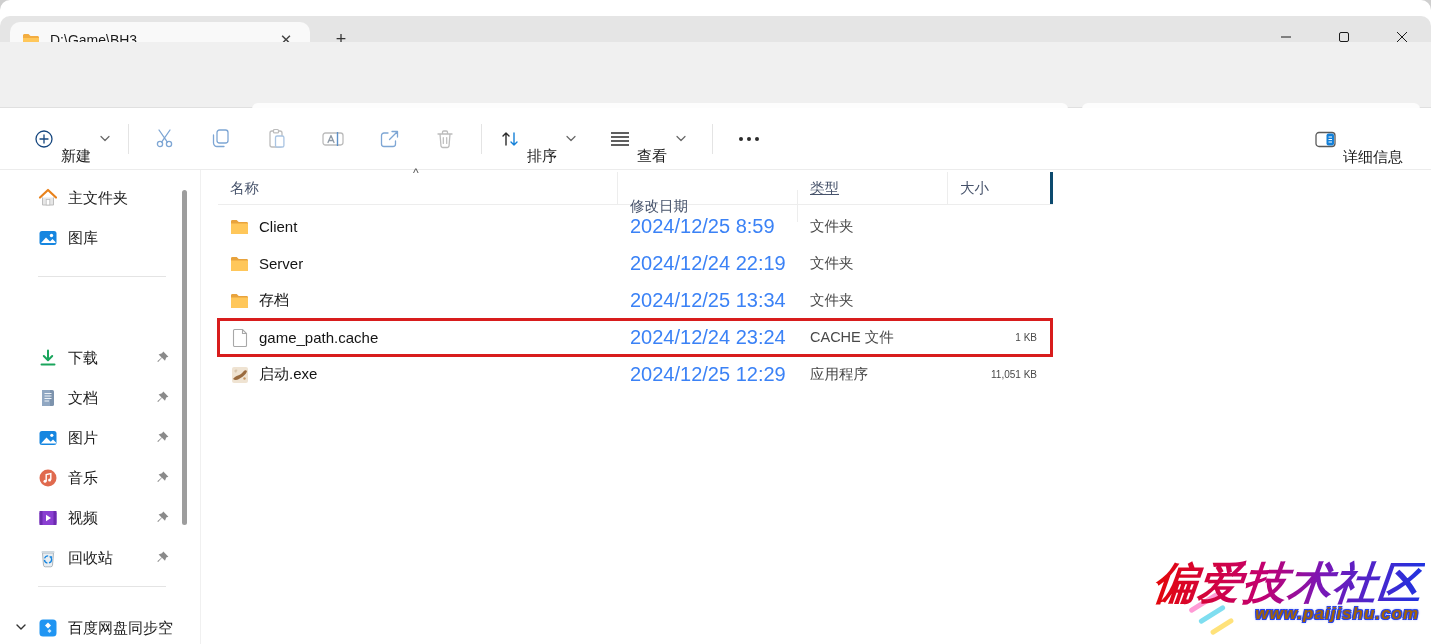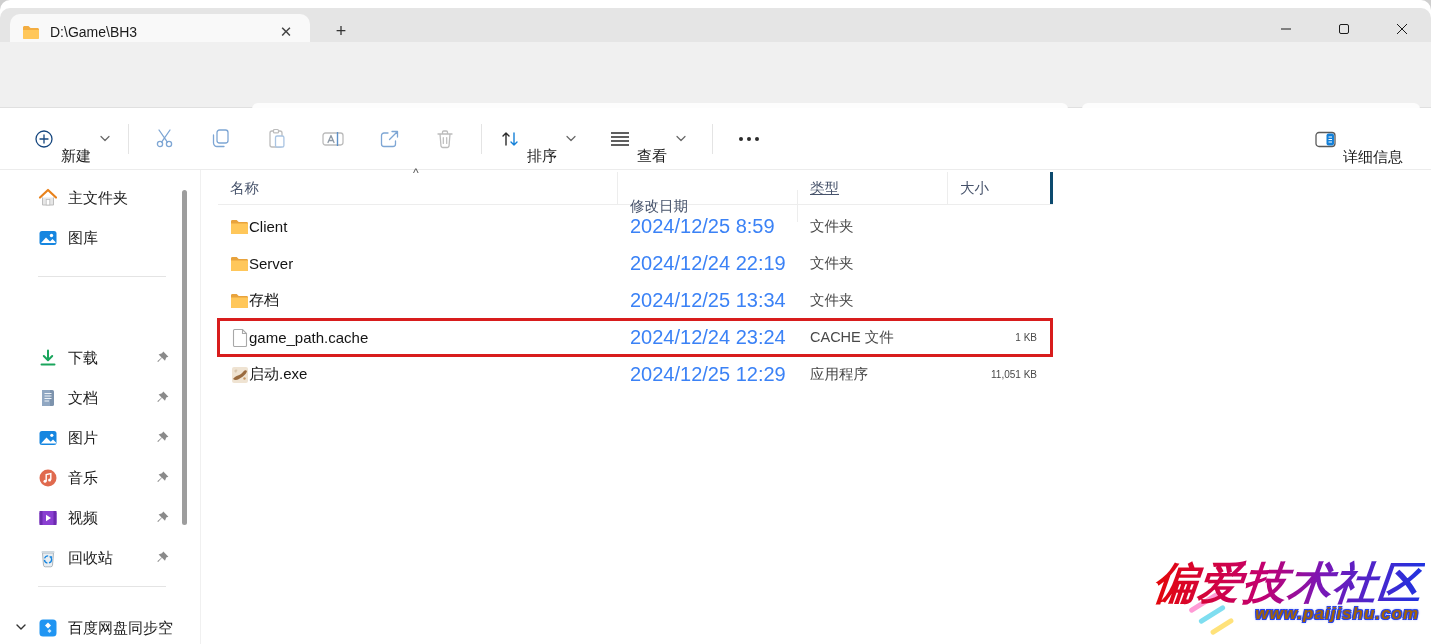--- a/index.html
+++ b/index.html
@@ -1,19 +1,19 @@
 <!DOCTYPE html>
 <html><head>
 <meta charset="utf-8">
 <style>
   html,body{margin:0;padding:0;background:#cfcfcf;font-family:"Liberation Sans","DejaVu Sans",sans-serif;}
   #window{position:relative;width:1431px;height:644px;background:#ffffff;overflow:hidden;border-radius:10px 10px 0 0;}
 
   
-  .tabstrip{position:absolute;left:0;top:8px;width:1431px;height:42px;background:#e5e5e5;border-radius:10px 10px 0 0;}
+  .tabstrip{position:absolute;left:0;top:16px;width:1431px;height:42px;background:#e5e5e5;border-radius:10px 10px 0 0;}
   .tab{position:absolute;left:10px;top:6px;width:300px;height:36px;background:#f9f9f9;border-radius:10px 10px 0 0;display:flex;align-items:center;padding:0 12px;box-sizing:border-box;}
   .tab-title{font-size:14px;color:#1b1b1b;margin-left:10px;flex:1;white-space:nowrap;overflow:hidden;}
   .tab-close{font-size:15px;color:#444;width:24px;height:24px;display:flex;align-items:center;justify-content:center;border-radius:4px;}
   .newtab-btn{position:absolute;left:328px;top:10px;width:26px;height:26px;display:flex;align-items:center;justify-content:center;font-size:18px;color:#333;}
   .win-controls{position:absolute;right:0;top:0;height:42px;display:flex;}
   .win-btn{width:58px;height:42px;display:flex;align-items:center;justify-content:center;color:#1b1b1b;font-size:15px;}
 
   
   .navrow{position:absolute;left:0;top:42px;width:1431px;height:66px;background:#f0f0f0;border-bottom:1px solid #e0e0e0;box-sizing:border-box;}
   .nav-btn{position:absolute;top:63px;width:36px;height:36px;display:flex;align-items:center;justify-content:center;}
@@ -45,21 +45,21 @@
   
   .list-border{position:absolute;left:200px;top:170px;width:1px;height:474px;background:#f0f0f0;}
   .lheader{position:absolute;left:218px;top:172px;width:835px;height:33px;display:flex;align-items:center;border-bottom:1px solid #ededed;box-sizing:border-box;}
   .hcell{font-size:14.5px;color:#47536b;height:100%;display:flex;align-items:center;padding-left:12px;box-sizing:border-box;border-right:1px solid #ededed;}
   .hc-name{width:400px;position:relative;}
   .hc-date{width:180px;margin-top:36px;}
   .hc-type{width:150px;text-decoration:underline;}
   .hc-size{width:105px;border-right:3px solid #0c4a6e;}
   .sort-caret{position:absolute;left:195px;top:-6px;font-size:12px;color:#555;}
   .row{position:absolute;left:218px;width:835px;height:37px;display:flex;align-items:center;}
-  .c-name{width:400px;display:flex;align-items:center;padding-left:12px;box-sizing:border-box;font-size:15px;color:#141414;}
+  .c-name{width:400px;display:flex;align-items:center;padding-left:12px;box-sizing:border-box;font-size:15px;color:#141414;gap:10px;}
   .c-date{width:180px;padding-left:12px;box-sizing:border-box;font-size:20px;color:#3b82f6;}
   .c-type{width:150px;padding-left:12px;box-sizing:border-box;font-size:14.5px;color:#494949;}
   .c-size{width:105px;padding-right:16px;box-sizing:border-box;font-size:10px;color:#494949;text-align:right;}
   .f-icon{width:19px;height:19px;flex:none;display:flex;align-items:center;justify-content:center;}
   .red-box{position:absolute;left:217px;top:318px;width:836px;height:39px;border:3px solid #d81d1d;box-sizing:border-box;pointer-events:none;}
 
   
   .watermark{position:absolute;right:6px;bottom:2px;width:340px;height:88px;}
   .wm-title{position:absolute;right:2px;top:0;font-size:44px;font-weight:900;font-style:italic;letter-spacing:1px;transform:skewX(-6deg);background:linear-gradient(90deg,#e40707,#c3006f 40%,#7b17b5 62%,#1f33e0);-webkit-background-clip:text;background-clip:text;color:transparent;white-space:nowrap;}
   .wm-url{position:absolute;right:6px;top:50px;font-size:17px;font-weight:bold;font-style:italic;color:#a16207;letter-spacing:1px;text-shadow:-1px -1px 0 #2741e8,1px -1px 0 #2741e8,-1px 1px 0 #2741e8,1px 1px 0 #2741e8,0 0 3px #2741e8;}

